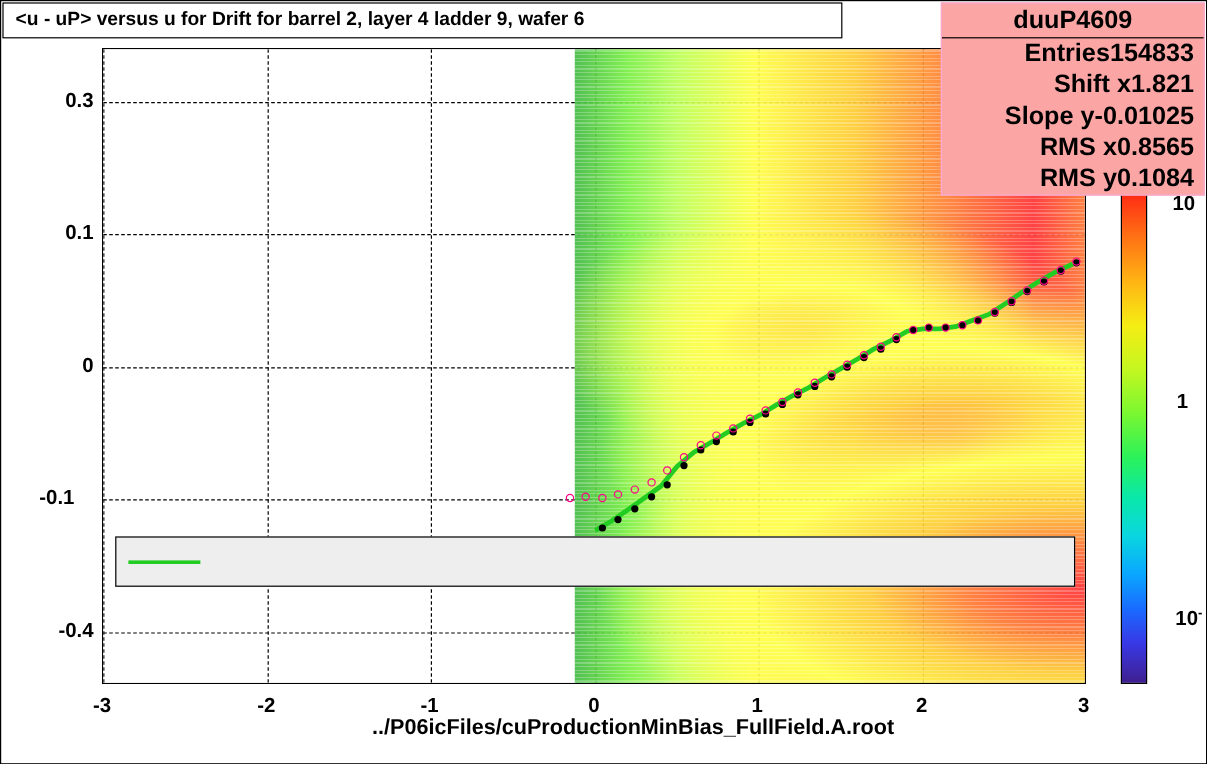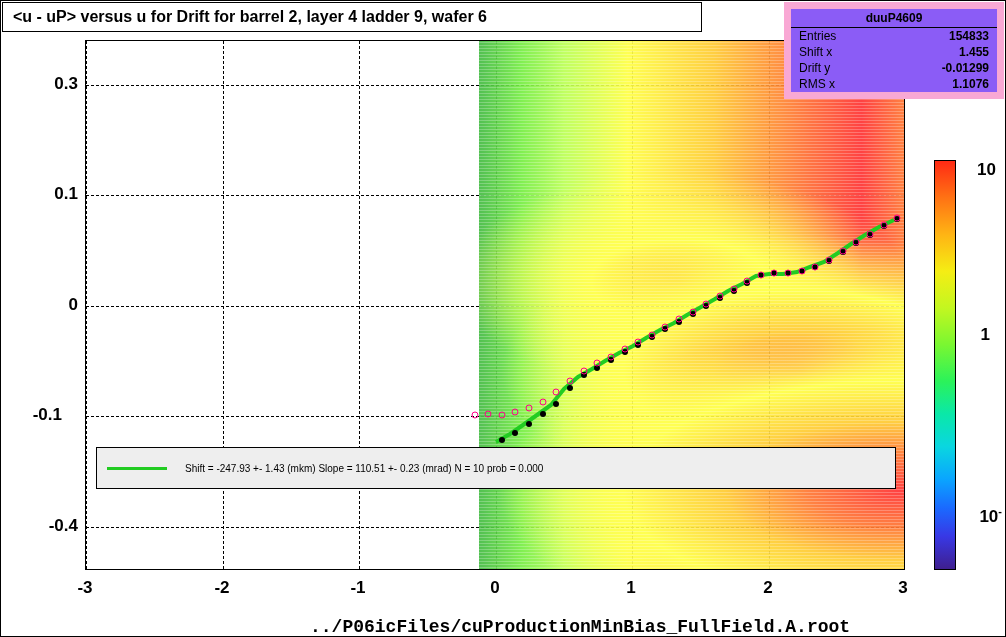--- a/index.html
+++ b/index.html
@@ -41,36 +41,37 @@
     padding-left: 10px;
     font-size: 16px;
     font-weight: bold;
     box-sizing: border-box;
   }
   .stats-box {
     position: absolute;
     right: 2px;
     top: 2px;
     width: 220px;
-    border: 7px solid #f9a8d4;
-    background: #8b5cf6;
-    font-size: 12px;
+    border: 1px solid #f9a8d4;
+    background: #fca5a5;
+    font-size: 21px;
     box-sizing: border-box;
     z-index: 10;
   }
   .stats-box .hdr {
     text-align: center;
     font-weight: bold;
     border-bottom: 1px solid #000;
     padding: 2px 0;
   }
   .stats-box .row {
     display: flex;
-    justify-content: space-between;
+    justify-content: flex-end;
     padding: 1px 8px;
+    font-weight: bold;
   }
   .grid-h, .grid-v {
     position: absolute;
     background: transparent;
   }
   .grid-h { left:0; width:100%; height:0; border-top:1px dashed #000; }
   .grid-v { top:0; height:100%; width:0; border-left:1px dashed #000; }
   .axis-label-x {
     position: absolute;
     font-size: 17px;
@@ -136,25 +137,24 @@
       #3f1f8f 0%, #3838e5 8%, #1a6aff 15%, #0aa5ff 22%,
       #0ad6e0 30%, #0ae8a8 38%, #2bf25a 46%, #7af731 55%,
       #c3f720 64%, #f5ed14 73%, #ffb414 82%, #ff7214 91%,
       #ff2a14 100%);
     border: 1px solid #000;
     box-sizing: border-box;
     z-index: 2;
   }
   .subtitle {
     position: absolute;
-    bottom: 0;
+    bottom: 20px;
     left: 310px;
     font-size: 18px;
     font-weight: bold;
-    font-family: Liberation Mono, monospace;
   }
   .heat-texture {
     position: absolute;
     left: 393px;
     top: 0;
     width: 425px;
     height: 530px;
     background:
       repeating-linear-gradient(0deg,
         rgba(255,255,255,0.25) 0px,
@@ -190,29 +190,33 @@
 </div>
 
 <div class="stats-box">
   <div class="hdr">duuP4609</div>
   <div class="row">
       <span>Entries</span>
       <b>154833</b>
     </div>
   <div class="row">
       <span>Shift x</span>
-      <b>1.455</b>
-    </div>
-  <div class="row">
-      <span>Drift y</span>
-      <b>-0.01299</b>
+      <b>1.821</b>
+    </div>
+  <div class="row">
+      <span>Slope y</span>
+      <b>-0.01025</b>
     </div>
   <div class="row">
       <span>RMS x</span>
-      <b>1.1076</b>
+      <b>0.8565</b>
+    </div>
+  <div class="row">
+      <span>RMS y</span>
+      <b>0.1084</b>
     </div>
 </div>
 
 <div class="plot-area">
   <div class="heat-left"></div>
   <div class="heat-texture"></div>
 
   <div class="grid-h" style="top:44px"></div>
   <div class="grid-h" style="top:154px"></div>
   <div class="grid-h" style="top:265px"></div>
@@ -308,16 +312,15 @@
 <div class="axis-label-x" style="left:768px; top:578px">2</div>
 <div class="axis-label-x" style="left:903px; top:578px">3</div>
 
 <div class="colorbar"></div>
 <div class="color-ticks" style="right:10px; top:160px">10</div>
 <div class="color-ticks" style="right:16px; top:325px">1</div>
 <div class="color-ticks" style="right:4px; top:505px">10<sup style="font-size:11px">-</sup></div>
 
 <div class="fit-legend">
   <div class="line-sample"></div>
-  <span>Shift =  -247.93 +- 1.43 (mkm) Slope =   110.51 +- 0.23 (mrad)  N = 10 prob = 0.000</span>
 </div>
 
 <div class="subtitle">../P06icFiles/cuProductionMinBias_FullField.A.root</div>
 
 </body></html>

